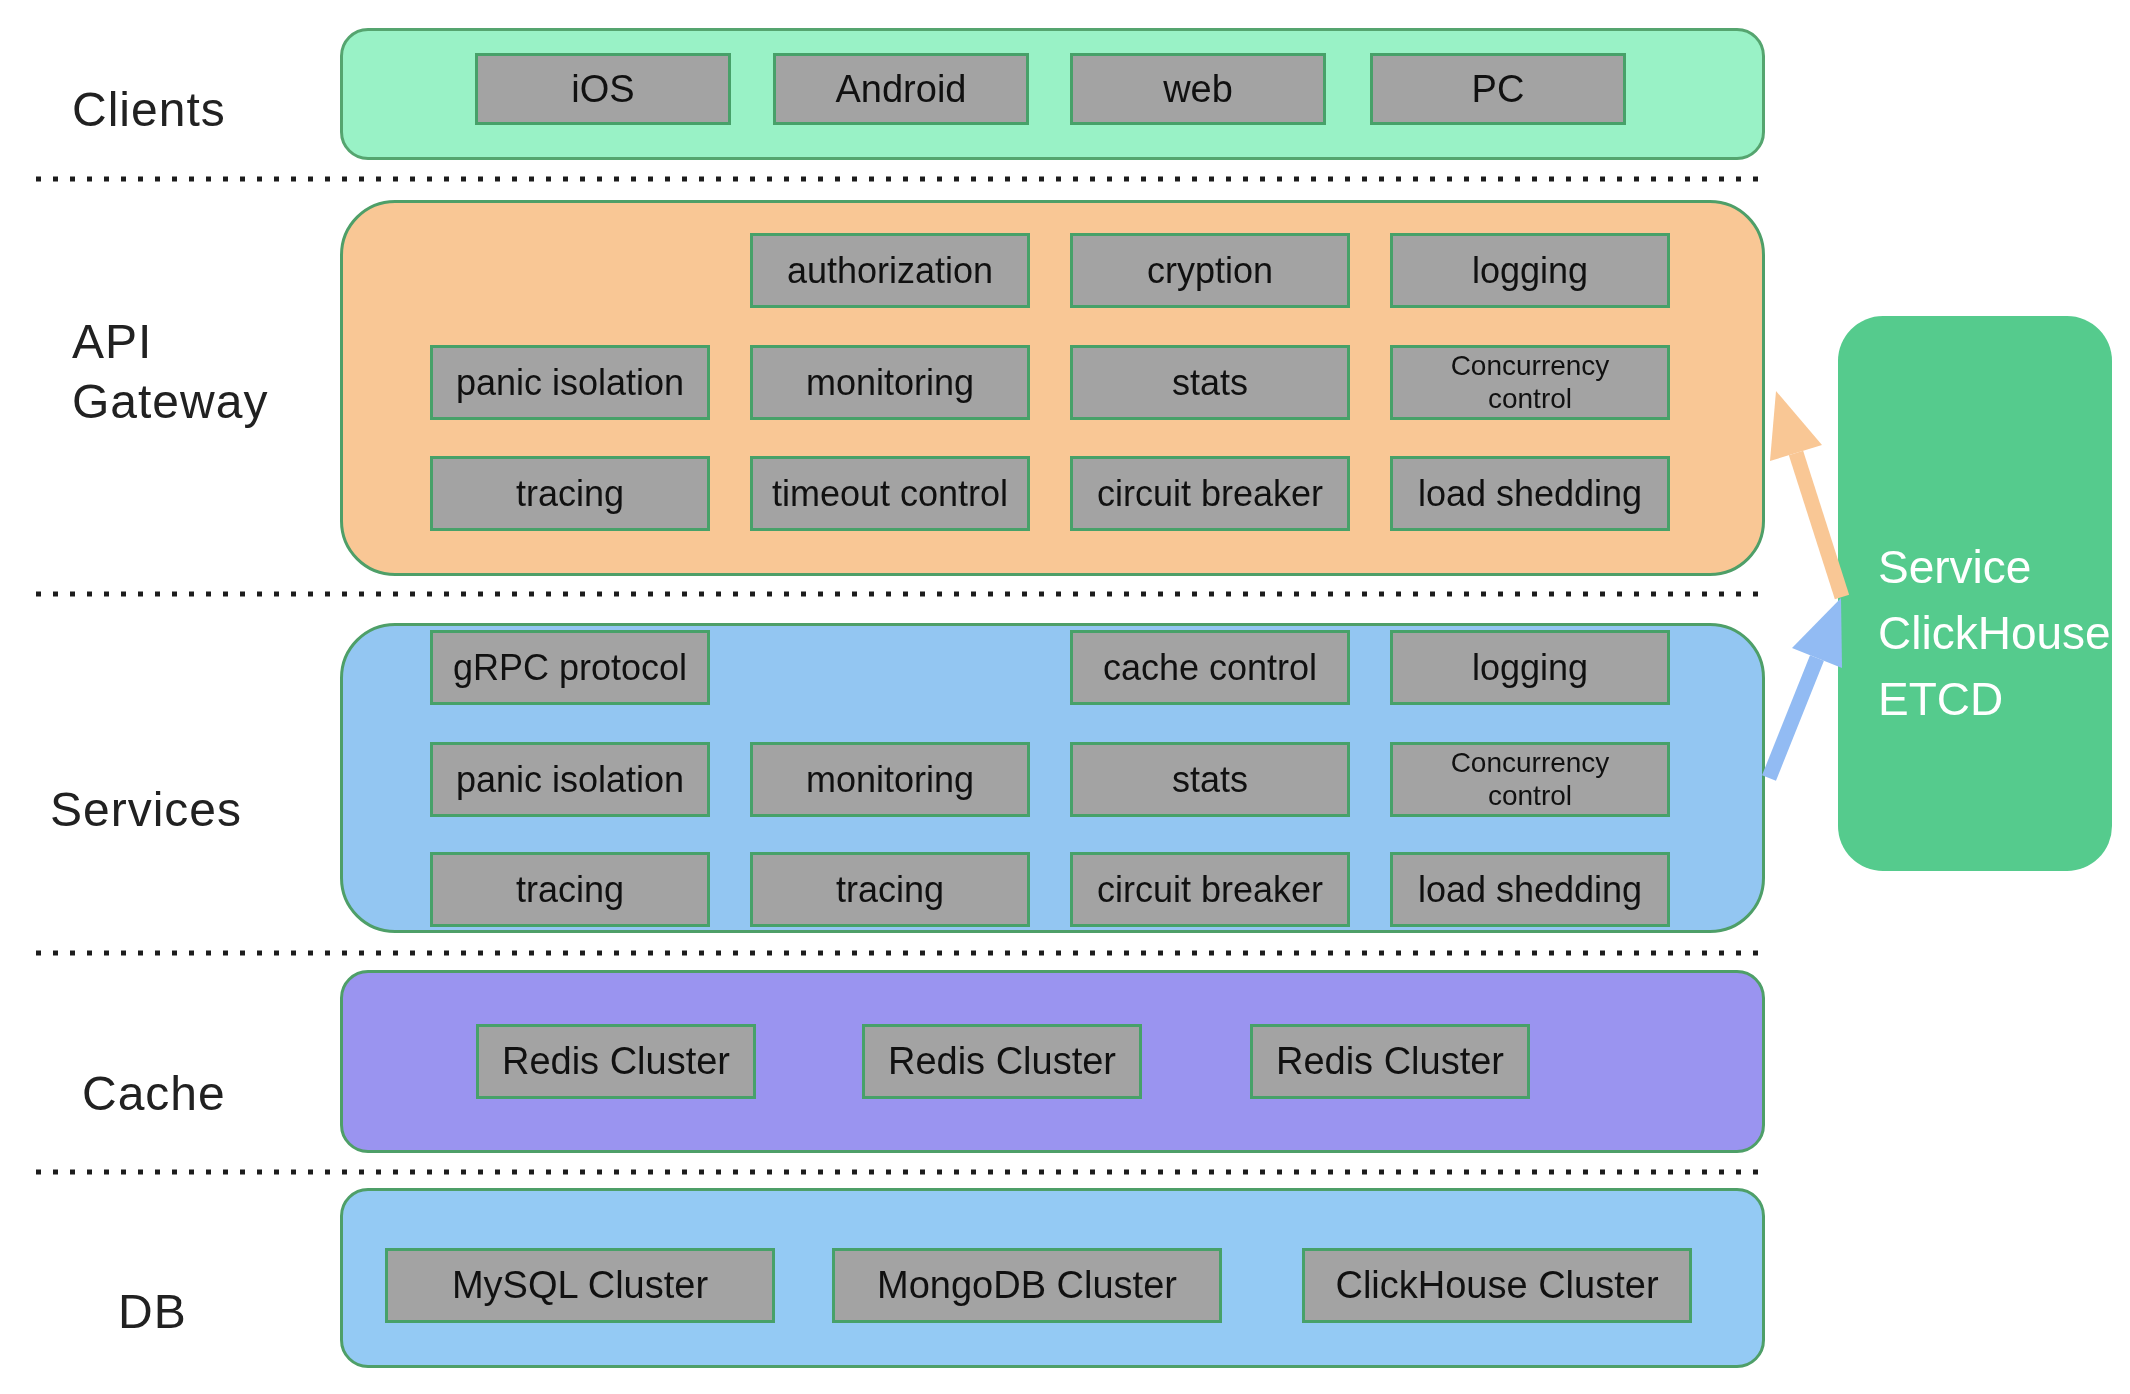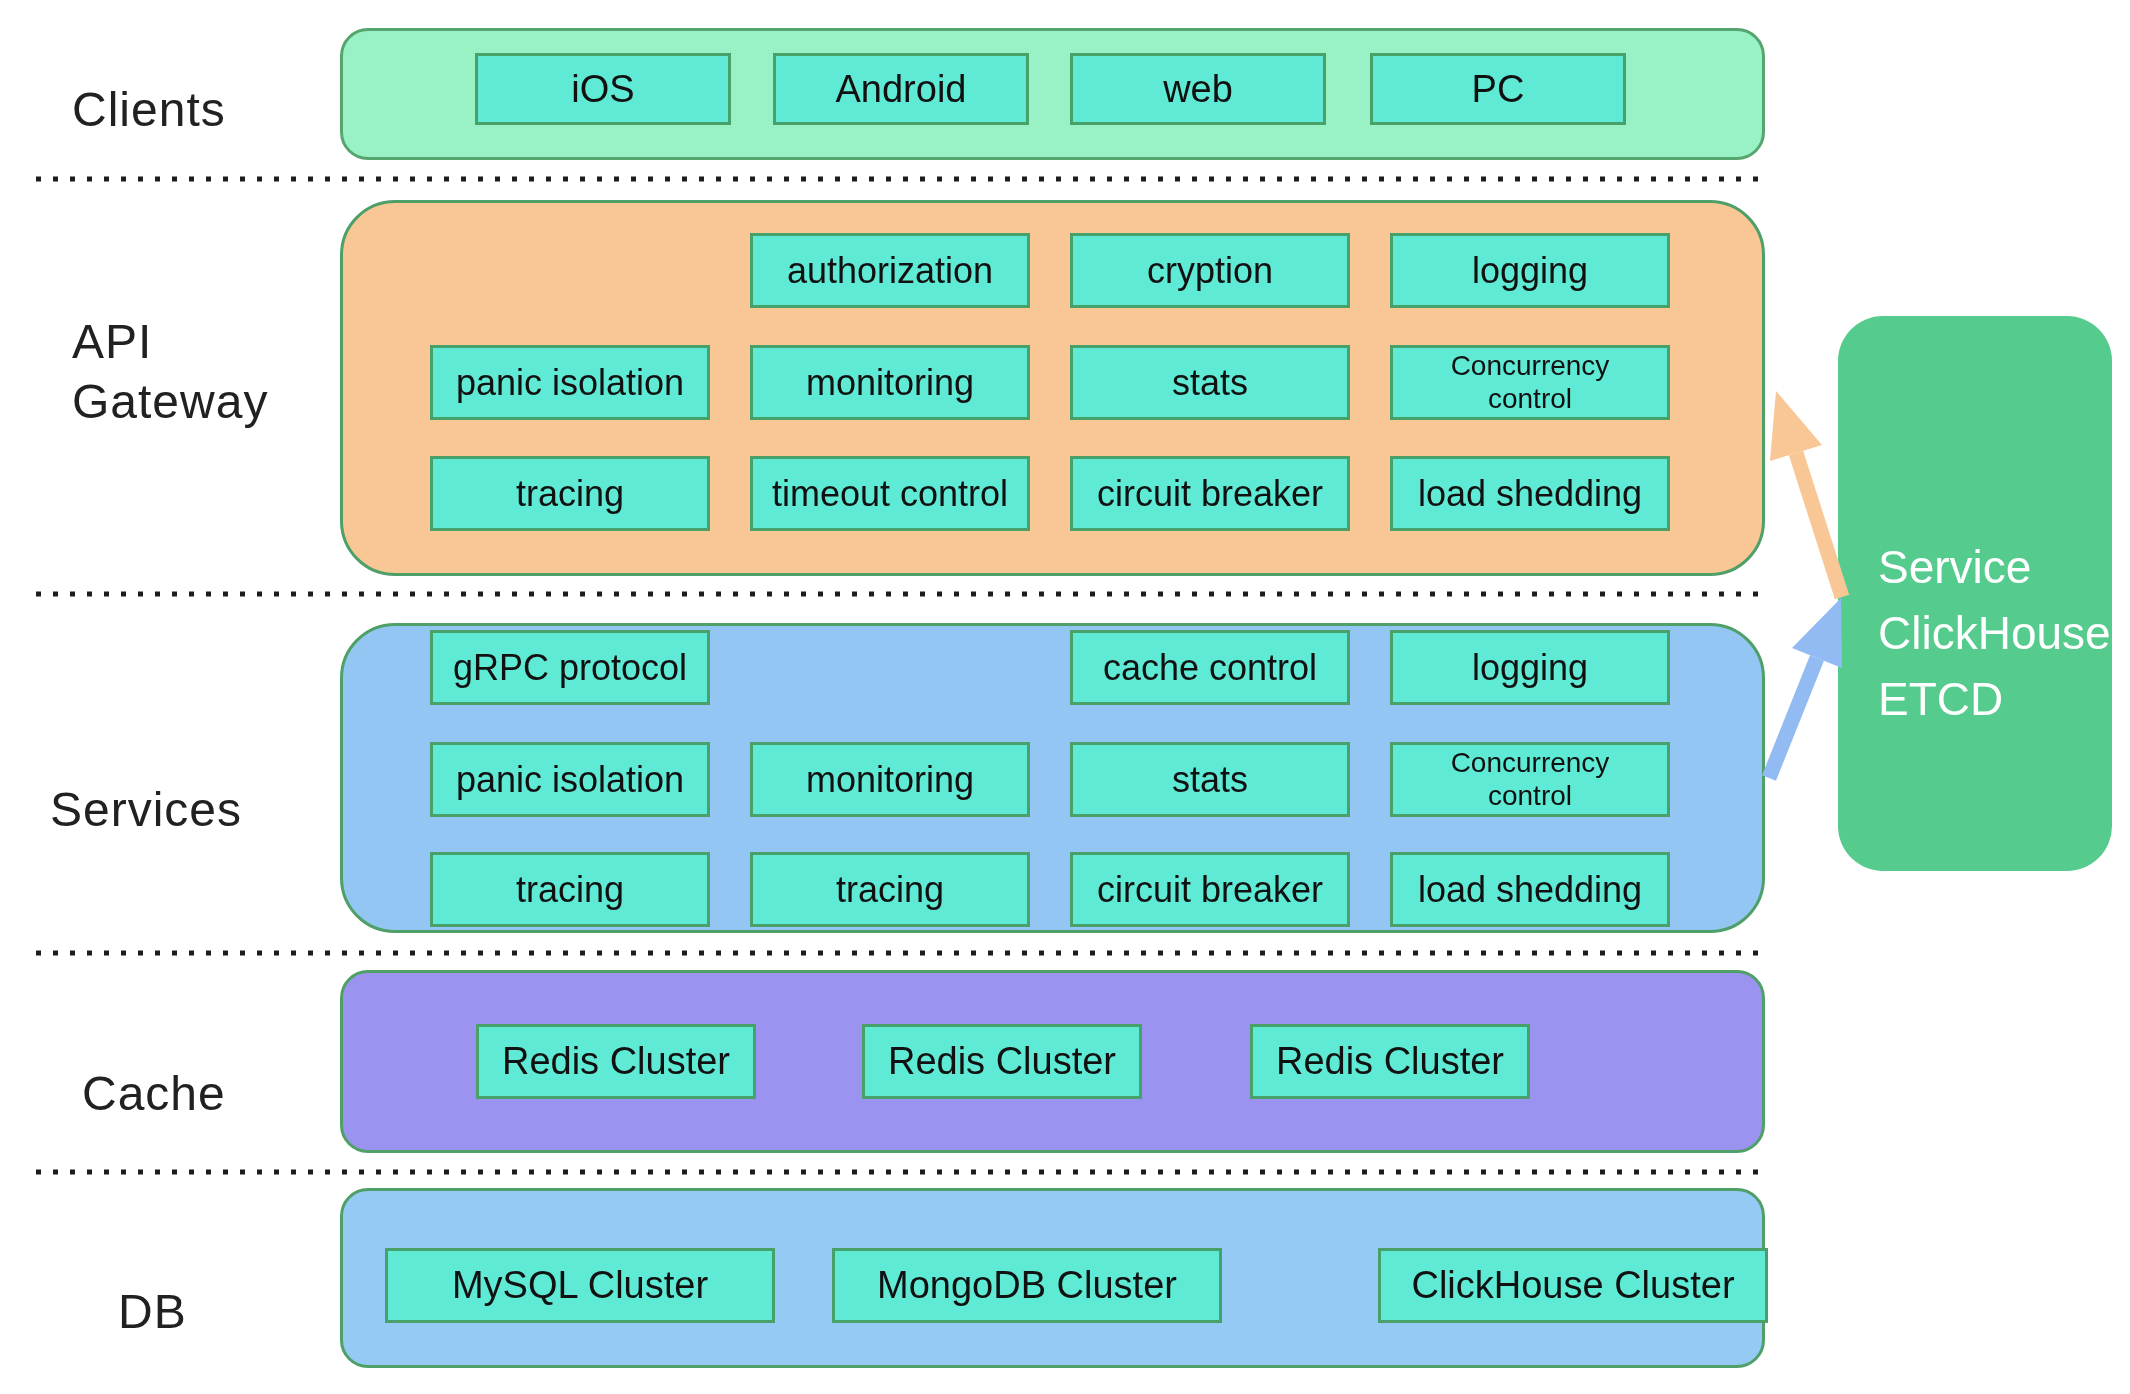--- a/index.html
+++ b/index.html
@@ -20,21 +20,21 @@
   .container.cache{left:340px;top:970px;width:1425px;height:183px;background:#9A94F0;border-radius:28px;}
   .container.db{left:340px;top:1188px;width:1425px;height:180px;background:#94CAF4;border-radius:28px;}
   .etcd{
     position:absolute;left:1838px;top:316px;width:274px;height:555px;
     background:#55CB8D;border-radius:45px;
   }
   .etcd-text{
     position:absolute;left:1878px;top:534px;color:#ffffff;font-size:46px;line-height:66px;white-space:pre;
   }
   .wbox{
-    position:absolute;box-sizing:border-box;background:#5eead4;border:3px solid #47A169;
+    position:absolute;box-sizing:border-box;background:#a3a3a3;border:3px solid #47A169;
     display:flex;align-items:center;justify-content:center;text-align:center;
     font-size:36px;color:#111;white-space:nowrap;height:75px;width:280px;
   }
   .wbox.small{font-size:28px;line-height:1.15;white-space:normal;padding:0 20px;}
   .wbox.client{height:72px;width:256px;font-size:38px;}
   .wbox.dbbox{width:390px;font-size:38px;}
   .wbox.cachebox{font-size:38px;}
   svg.overlay{position:absolute;left:0;top:0;z-index:6;pointer-events:none;}
 </style>
 </head>
@@ -82,21 +82,21 @@
   <div class="wbox" style="left:750px;top:852px;">tracing</div>
   <div class="wbox" style="left:1070px;top:852px;">circuit breaker</div>
   <div class="wbox" style="left:1390px;top:852px;">load shedding</div>
 
   <div class="wbox cachebox" style="left:476px;top:1024px;">Redis Cluster</div>
   <div class="wbox cachebox" style="left:862px;top:1024px;">Redis Cluster</div>
   <div class="wbox cachebox" style="left:1250px;top:1024px;">Redis Cluster</div>
 
   <div class="wbox dbbox" style="left:832px;top:1248px;">MongoDB Cluster</div>
   <div class="wbox dbbox" style="left:385px;top:1248px;">MySQL Cluster</div>
-  <div class="wbox dbbox" style="left:1378px;top:1248px;">ClickHouse Cluster</div>
+  <div class="wbox dbbox" style="left:1302px;top:1248px;">ClickHouse Cluster</div>
 
   <div class="etcd"></div>
   <div class="etcd-text"><span>Service</span><br><span>ClickHouse</span><br><span>ETCD</span></div>
 
   <svg class="overlay" width="2130" height="1394" viewBox="0 0 2130 1394">
     <line x1="36" y1="179" x2="1765" y2="179" stroke="#1C1C1C" stroke-width="5" stroke-dasharray="5 12"></line>
     <line x1="36" y1="594" x2="1765" y2="594" stroke="#1C1C1C" stroke-width="5" stroke-dasharray="5 12"></line>
     <line x1="36" y1="953" x2="1765" y2="953" stroke="#1C1C1C" stroke-width="5" stroke-dasharray="5 12"></line>
     <line x1="36" y1="1172" x2="1765" y2="1172" stroke="#1C1C1C" stroke-width="5" stroke-dasharray="5 12"></line>
 

